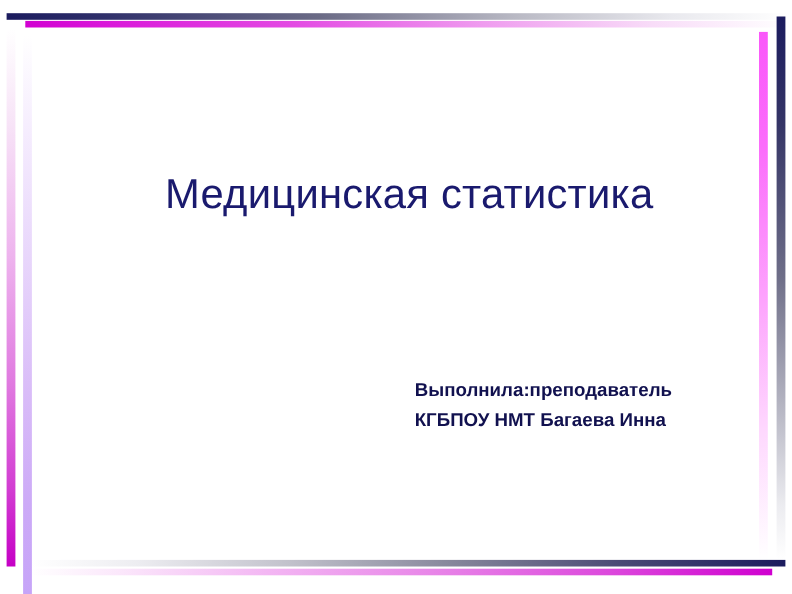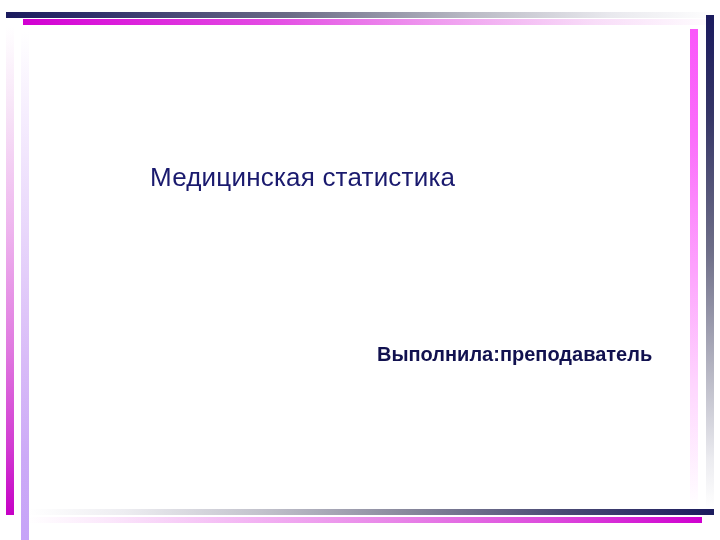--- a/index.html
+++ b/index.html
@@ -73,33 +73,33 @@
     background: linear-gradient(to bottom, #ffffff 0%, #f6eefe 16%, #e8d6fb 40%, #d9bcf8 64%, #ccaaf7 84%, #c6a4f8 100%);
   }
 
   
   #title-text {
     position: absolute;
     left: 150px;
     top: 158px;
     width: 430px;
     color: #1a1a6e;
-    font-size: 26px;
+    font-size: 38px;
     line-height: 38px;
     letter-spacing: 0.2px;
     white-space: nowrap;
   }
 
   #subtitle-block {
     position: absolute;
     left: 377px;
     top: 341px;
     width: 280px;
     color: #11114f;
-    font-size: 20px;
+    font-size: 17px;
     font-weight: bold;
     line-height: 27px;
   }
   #subtitle-block div { white-space: nowrap; }
 </style>
 </head>
 <body>
 
 <div id="slide">
 
@@ -109,15 +109,16 @@
   <div class="bar" id="bar-right-navy"></div>
   <div class="bar" id="bar-bottom-navy"></div>
   <div class="bar" id="bar-bottom-magenta"></div>
   <div class="bar" id="bar-left-magenta"></div>
   <div class="bar" id="bar-left-violet"></div>
 
   <div id="title-text">Медицинская статистика</div>
 
   <div id="subtitle-block">
     <div>Выполнила:преподаватель</div>
+    <div>КГБПОУ НМТ Багаева Инна</div>
   </div>
 
 </div>
 
 </body></html>

